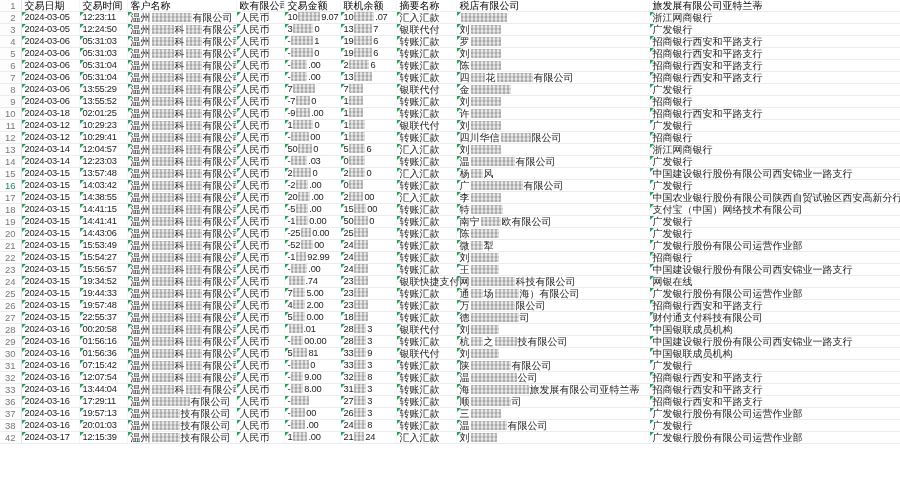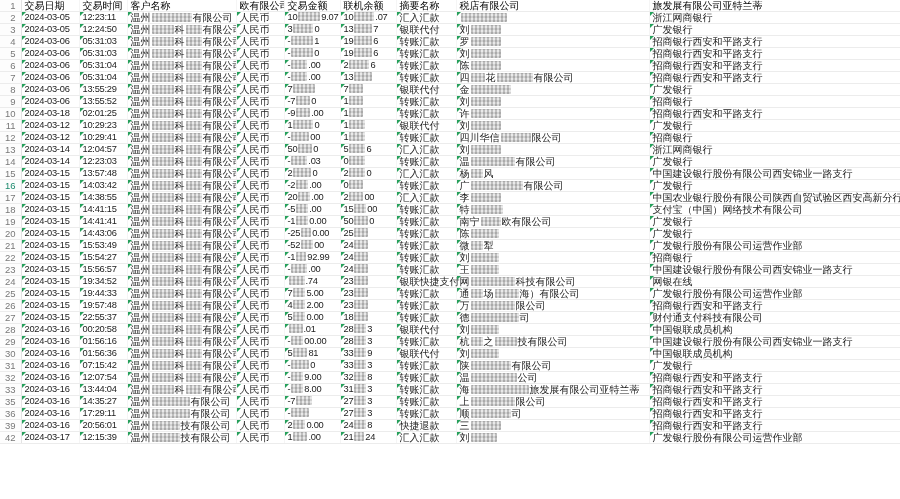--- a/index.html
+++ b/index.html
@@ -435,54 +435,54 @@
           <td class="g num">13:44:04</td>
           <td class="g">温州<span class="rb" style="width: 22px;"></span>科<span class="rb" style="width: 16px;"></span>有限公司</td>
           <td class="g">人民币</td>
           <td class="g num">-<span class="rb" style="width: 12px;"></span>8.00</td>
           <td class="g num">31<span class="rb" style="width: 12px;"></span>3</td>
           <td class="g sum">转账汇款</td>
           <td class="g">海<span class="rb" style="width: 58px;"></span>旅发展有限公司亚特兰蒂</td>
           <td class="g">招商银行西安和平路支行</td>
         </tr>
         <tr>
-          <td class="rn">35</td>
-          <td class="g num">2024-03-16</td>
-          <td class="g num">14:35:27</td>
-          <td class="g">温州<span class="rb" style="width: 38px;"></span>有限公司</td>
-          <td class="g">人民币</td>
-          <td class="g num">-7<span class="rb" style="width: 16px;"></span></td>
-          <td class="g num">27<span class="rb" style="width: 12px;"></span>3</td>
-          <td class="g sum">转账汇款</td>
-          <td class="g">上<span class="rb" style="width: 44px;"></span>限公司</td>
-          <td class="g">招商银行西安和平路支行</td>
-        </tr>
-        <tr>
           <td class="rn">36</td>
           <td class="g num">2024-03-16</td>
           <td class="g num">17:29:11</td>
           <td class="g">温州<span class="rb" style="width: 38px;"></span>有限公司</td>
           <td class="g">人民币</td>
           <td class="g num">-<span class="rb" style="width: 18px;"></span></td>
           <td class="g num">27<span class="rb" style="width: 12px;"></span>3</td>
           <td class="g sum">转账汇款</td>
           <td class="g">顺<span class="rb" style="width: 40px;"></span>司</td>
           <td class="g">招商银行西安和平路支行</td>
         </tr>
         <tr>
-          <td class="rn">39</td>
-          <td class="g num">2024-03-16</td>
-          <td class="g num">20:56:01</td>
+          <td class="rn">37</td>
+          <td class="g num">2024-03-16</td>
+          <td class="g num">19:57:13</td>
           <td class="g">温州<span class="rb" style="width: 28px;"></span>技有限公司</td>
           <td class="g">人民币</td>
-          <td class="g num">2<span class="rb" style="width: 12px;"></span>0.00</td>
+          <td class="g num">-<span class="rb" style="width: 14px;"></span>00</td>
+          <td class="g num">26<span class="rb" style="width: 12px;"></span>3</td>
+          <td class="g sum">转账汇款</td>
+          <td class="g">三<span class="rb" style="width: 30px;"></span></td>
+          <td class="g">广发银行股份有限公司运营作业部</td>
+        </tr>
+        <tr>
+          <td class="rn">38</td>
+          <td class="g num">2024-03-16</td>
+          <td class="g num">20:01:03</td>
+          <td class="g">温州<span class="rb" style="width: 28px;"></span>技有限公司</td>
+          <td class="g">人民币</td>
+          <td class="g num">-<span class="rb" style="width: 14px;"></span>.00</td>
           <td class="g num">24<span class="rb" style="width: 12px;"></span>8</td>
-          <td class="g sum">快捷退款</td>
-          <td class="g">三<span class="rb" style="width: 30px;"></span></td>
-          <td class="g">招商银行西安和平路支行</td>
+          <td class="g sum">转账汇款</td>
+          <td class="g">温<span class="rb" style="width: 36px;"></span>有限公司</td>
+          <td class="g">广发银行</td>
         </tr>
         <tr>
           <td class="rn">42</td>
           <td class="g num">2024-03-17</td>
           <td class="g num">12:15:39</td>
           <td class="g">温州<span class="rb" style="width: 28px;"></span>技有限公司</td>
           <td class="g">人民币</td>
           <td class="g num">1<span class="rb" style="width: 14px;"></span>.00</td>
           <td class="g num">21<span class="rb" style="width: 10px;"></span>24</td>
           <td class="g sum">汇入汇款</td>

